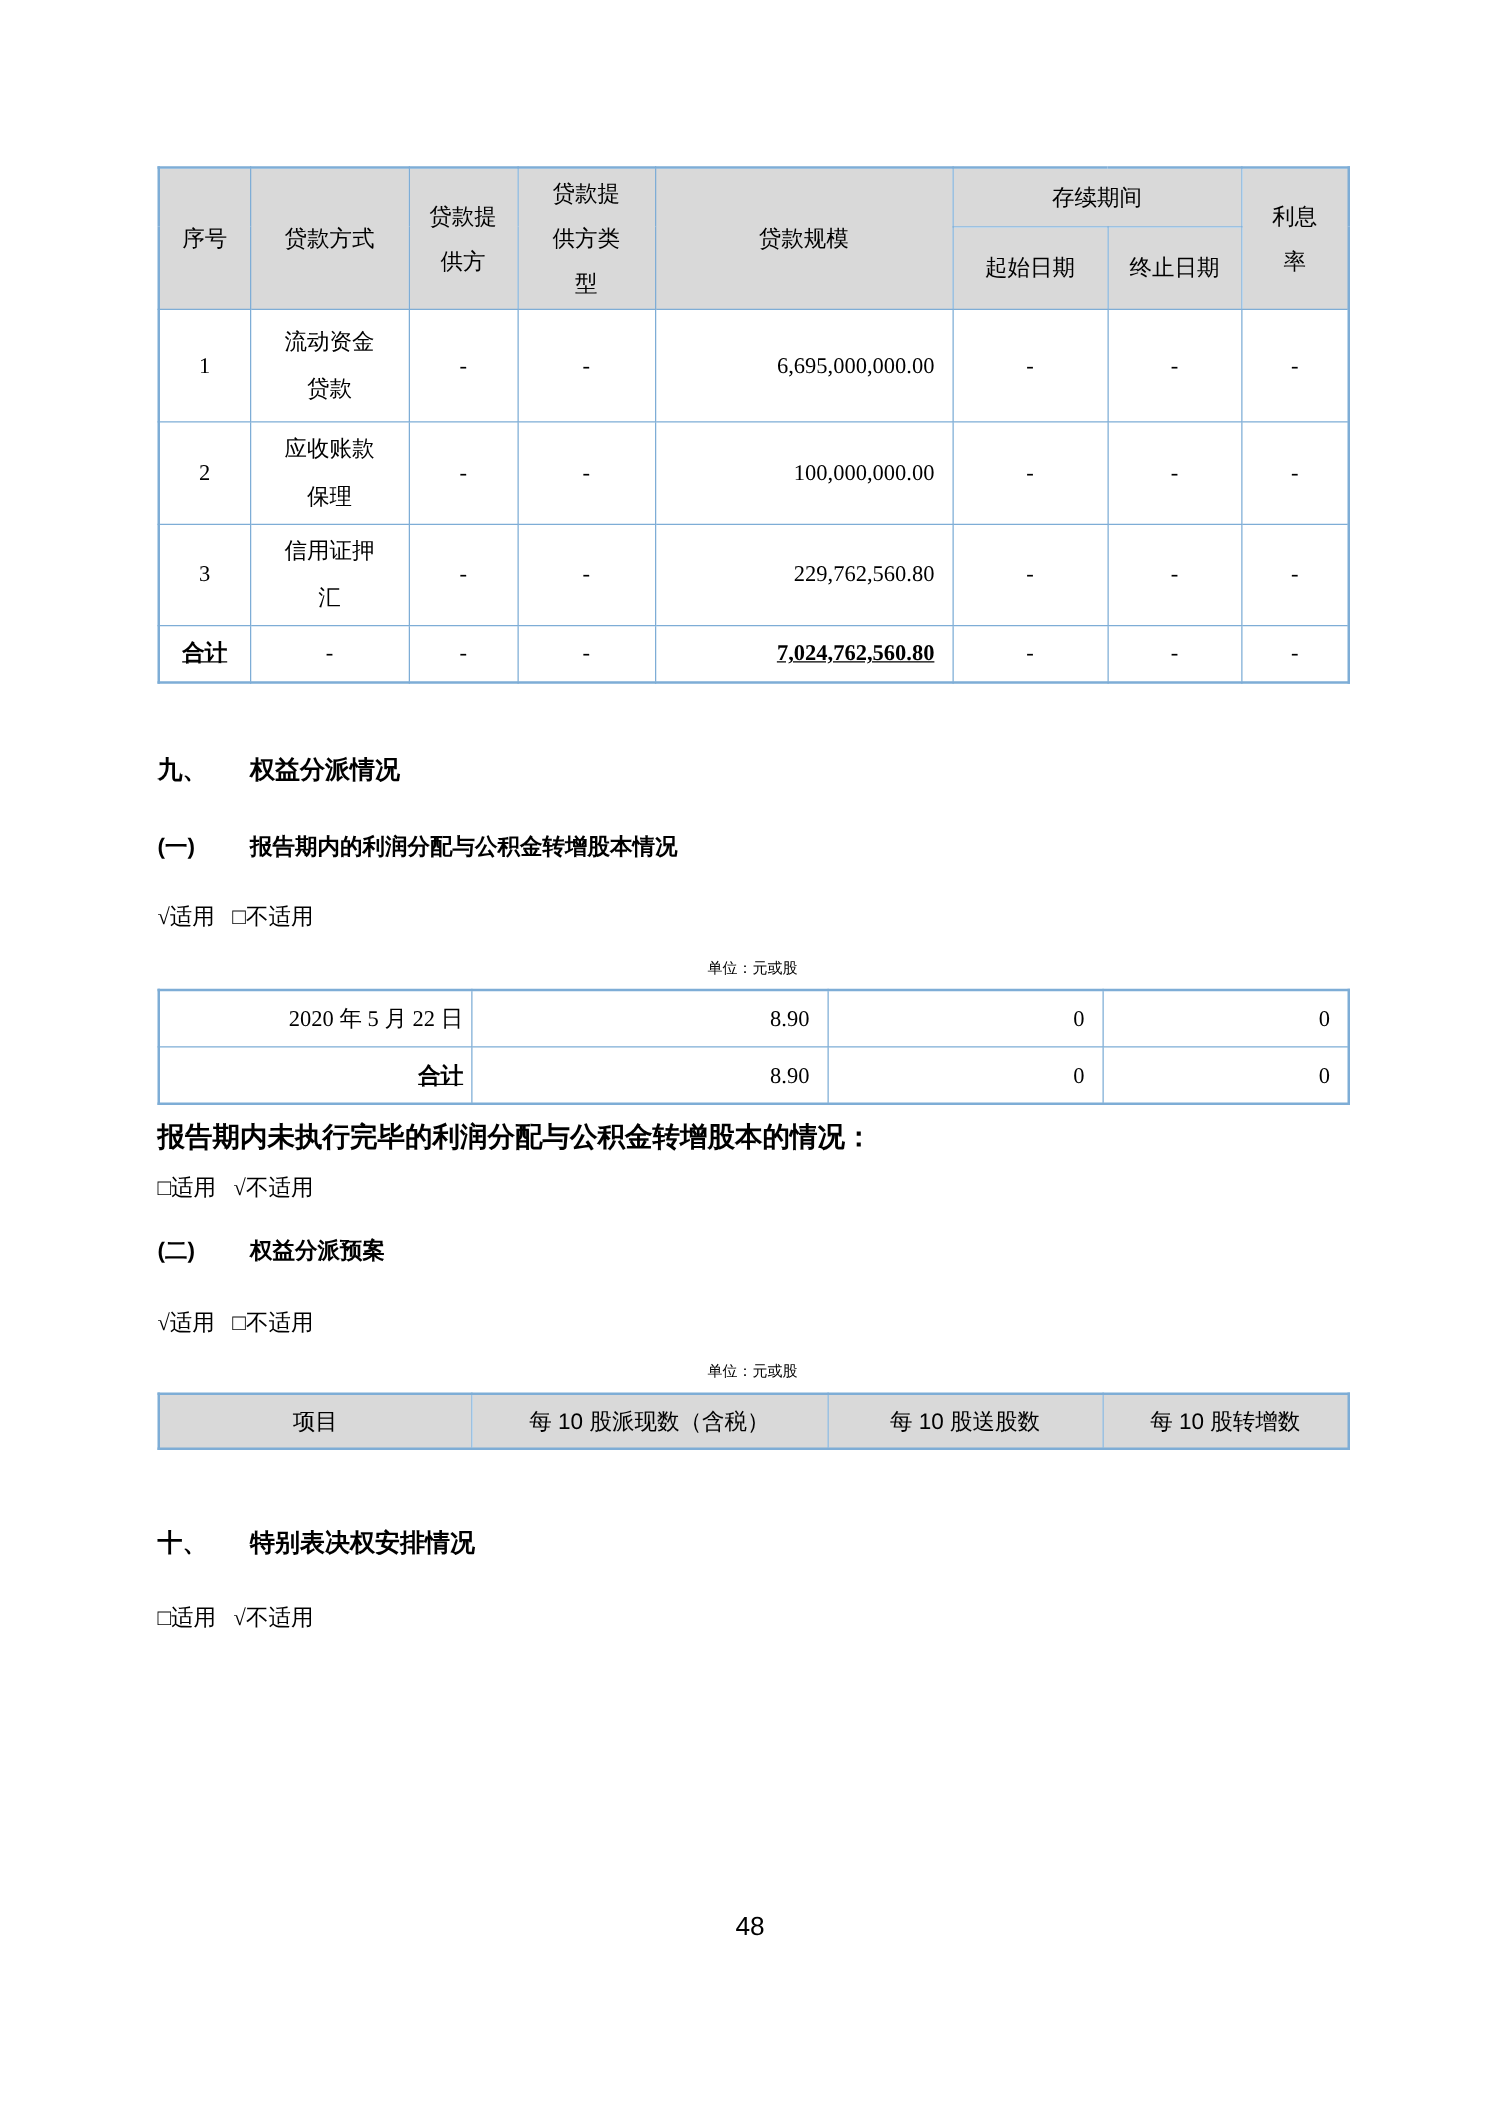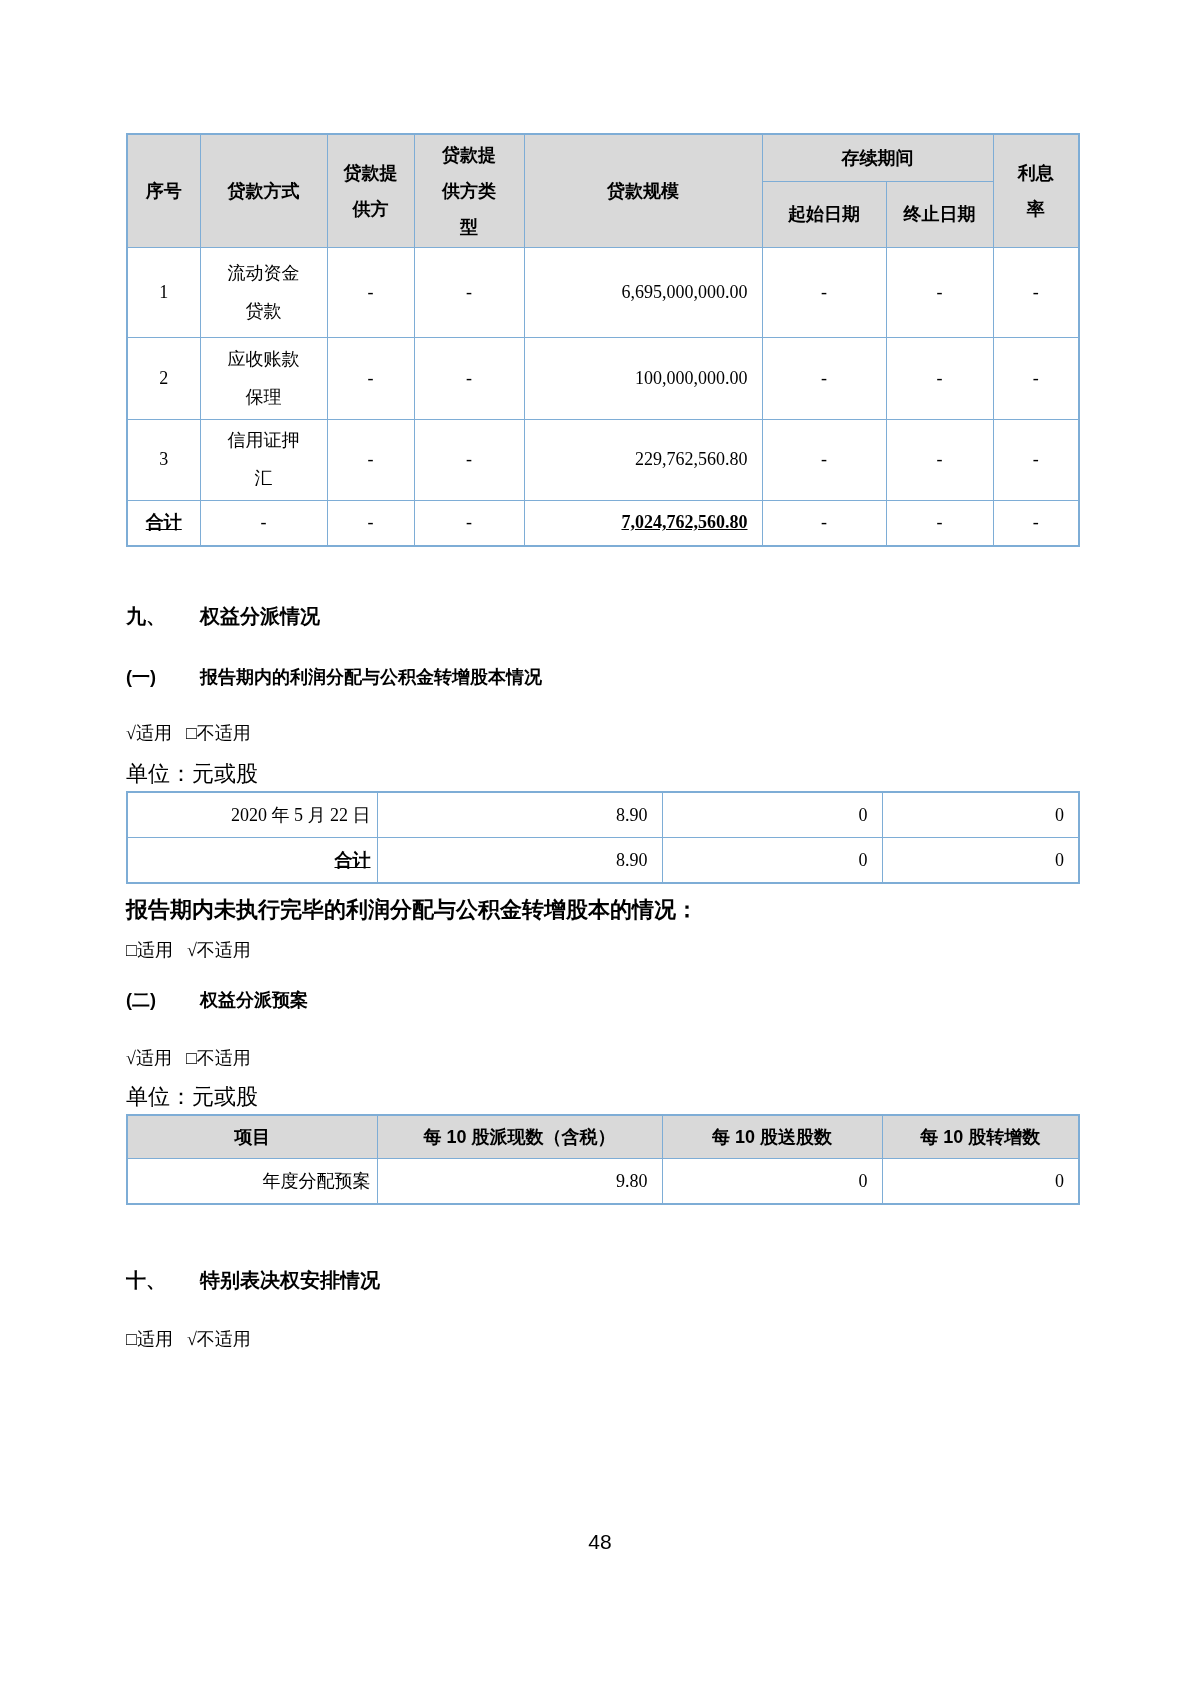--- a/index.html
+++ b/index.html
@@ -11,21 +11,21 @@
   .content { padding:0 122px 0 126px; }
 
   
   table { border-collapse:collapse; width:952px; table-layout:fixed; }
   .doc-table { border:2px solid #7EADD6; }
   .doc-table th, .doc-table td {
     border:1px solid #7EADD6; text-align:center; vertical-align:middle;
     font-size:18px; padding:2px 6px; overflow:hidden;
   }
   .doc-table th {
-    background:#D9D9D9; font-weight:bold;
+    background:#D9D9D9; font-weight:normal;
     font-family:"Liberation Sans","DejaVu Sans",sans-serif;
     line-height:2.0;
   }
   .doc-table td { line-height:2.1; }
 
   
   .loan-hrow1 { height:47px; }
   .loan-hrow2 { height:66px; }
   .loan-r1 { height:90px; }
   .loan-r2 { height:82px; }
@@ -55,21 +55,21 @@
     font-family:"Liberation Sans","DejaVu Sans",sans-serif;
     font-weight:bold; font-size:18px; line-height:24px; display:flex;
   }
   .h-sub .sec-no { width:74px; flex:0 0 auto; }
   .apply-line { font-size:18px; line-height:24px; }
   .apply-line .gap { display:inline-block; width:14px; }
   .note-bold {
     font-family:"Liberation Sans","DejaVu Sans",sans-serif;
     font-weight:bold; font-size:22px; line-height:24px;
   }
-  .unit-label { font-size:22px; line-height:22px; text-align:left; }
+  .unit-label { font-size:12px; line-height:22px; text-align:center; }
 
   .m-table1 { margin-top:133px; }
   .m-h9     { margin-top:56px; }
   .m-sub1   { margin-top:36px; }
   .m-app1   { margin-top:32px; }
   .m-unit1  { margin-top:18px; }
   .m-table2 { margin-top:6px; }
   .m-note   { margin-top:14px; }
   .m-app2   { margin-top:16px; }
   .m-sub2   { margin-top:26px; }
@@ -222,26 +222,20 @@
           <col style="width:220px">
           <col style="width:197px">
       </colgroup>
       <tbody>
           <tr>
         <th>项目</th>
         <th>每 10 股派现数（含税）</th>
         <th>每 10 股送股数</th>
         <th>每 10 股转增数</th>
       </tr>
-      <tr>
-        <td>年度分配预案</td>
-        <td class="num">9.80</td>
-        <td class="num">0</td>
-        <td class="num">0</td>
-      </tr>
     </tbody>
       </table>
 
     <div class="h-section m-h10">
       <span class="sec-no">十、</span>
       <span>特别表决权安排情况</span>
     </div>
 
     <div class="apply-line m-app4">
       <span>□</span><span>适用</span><span class="gap"></span><span>√</span><span>不适用</span>

